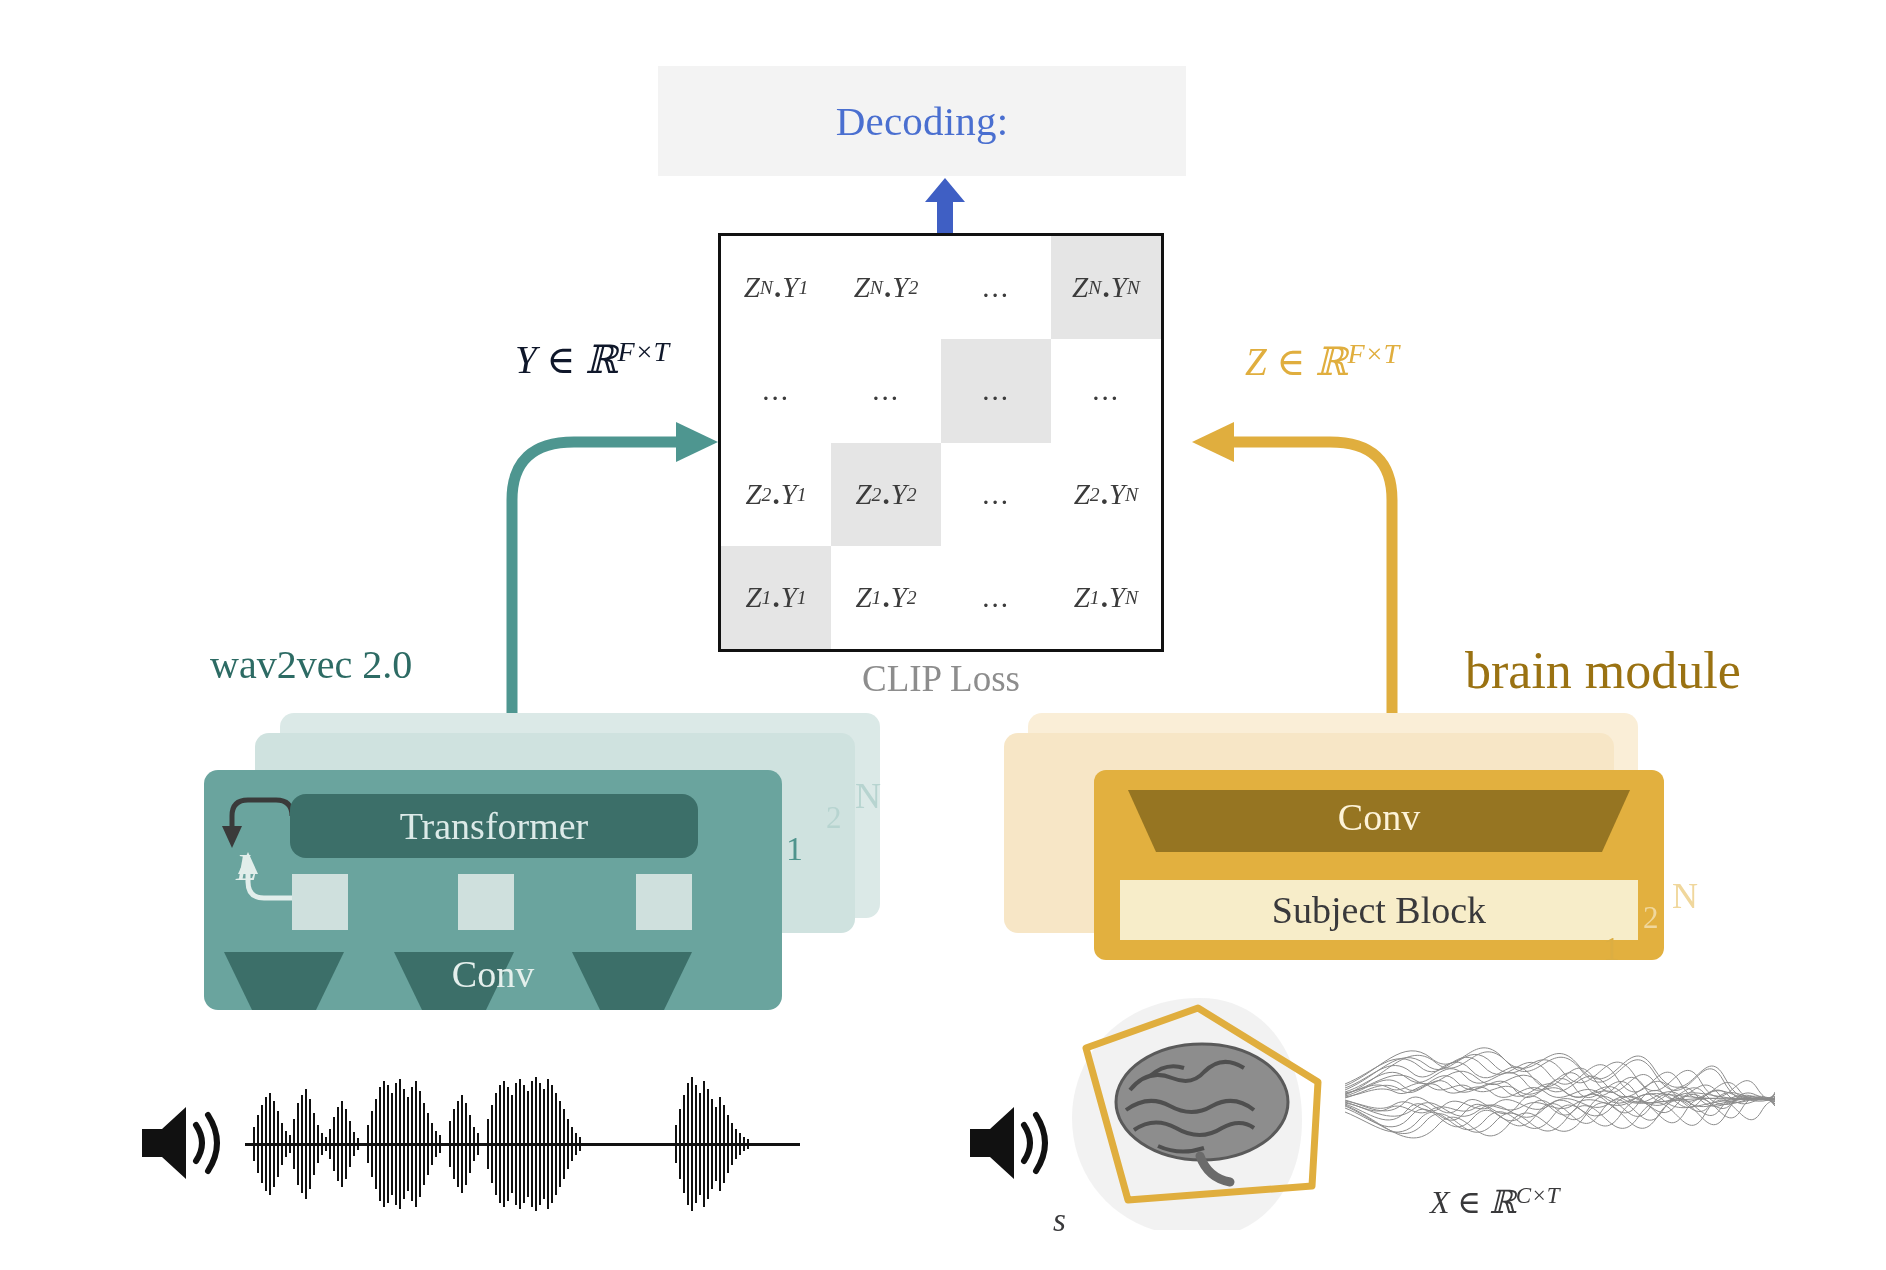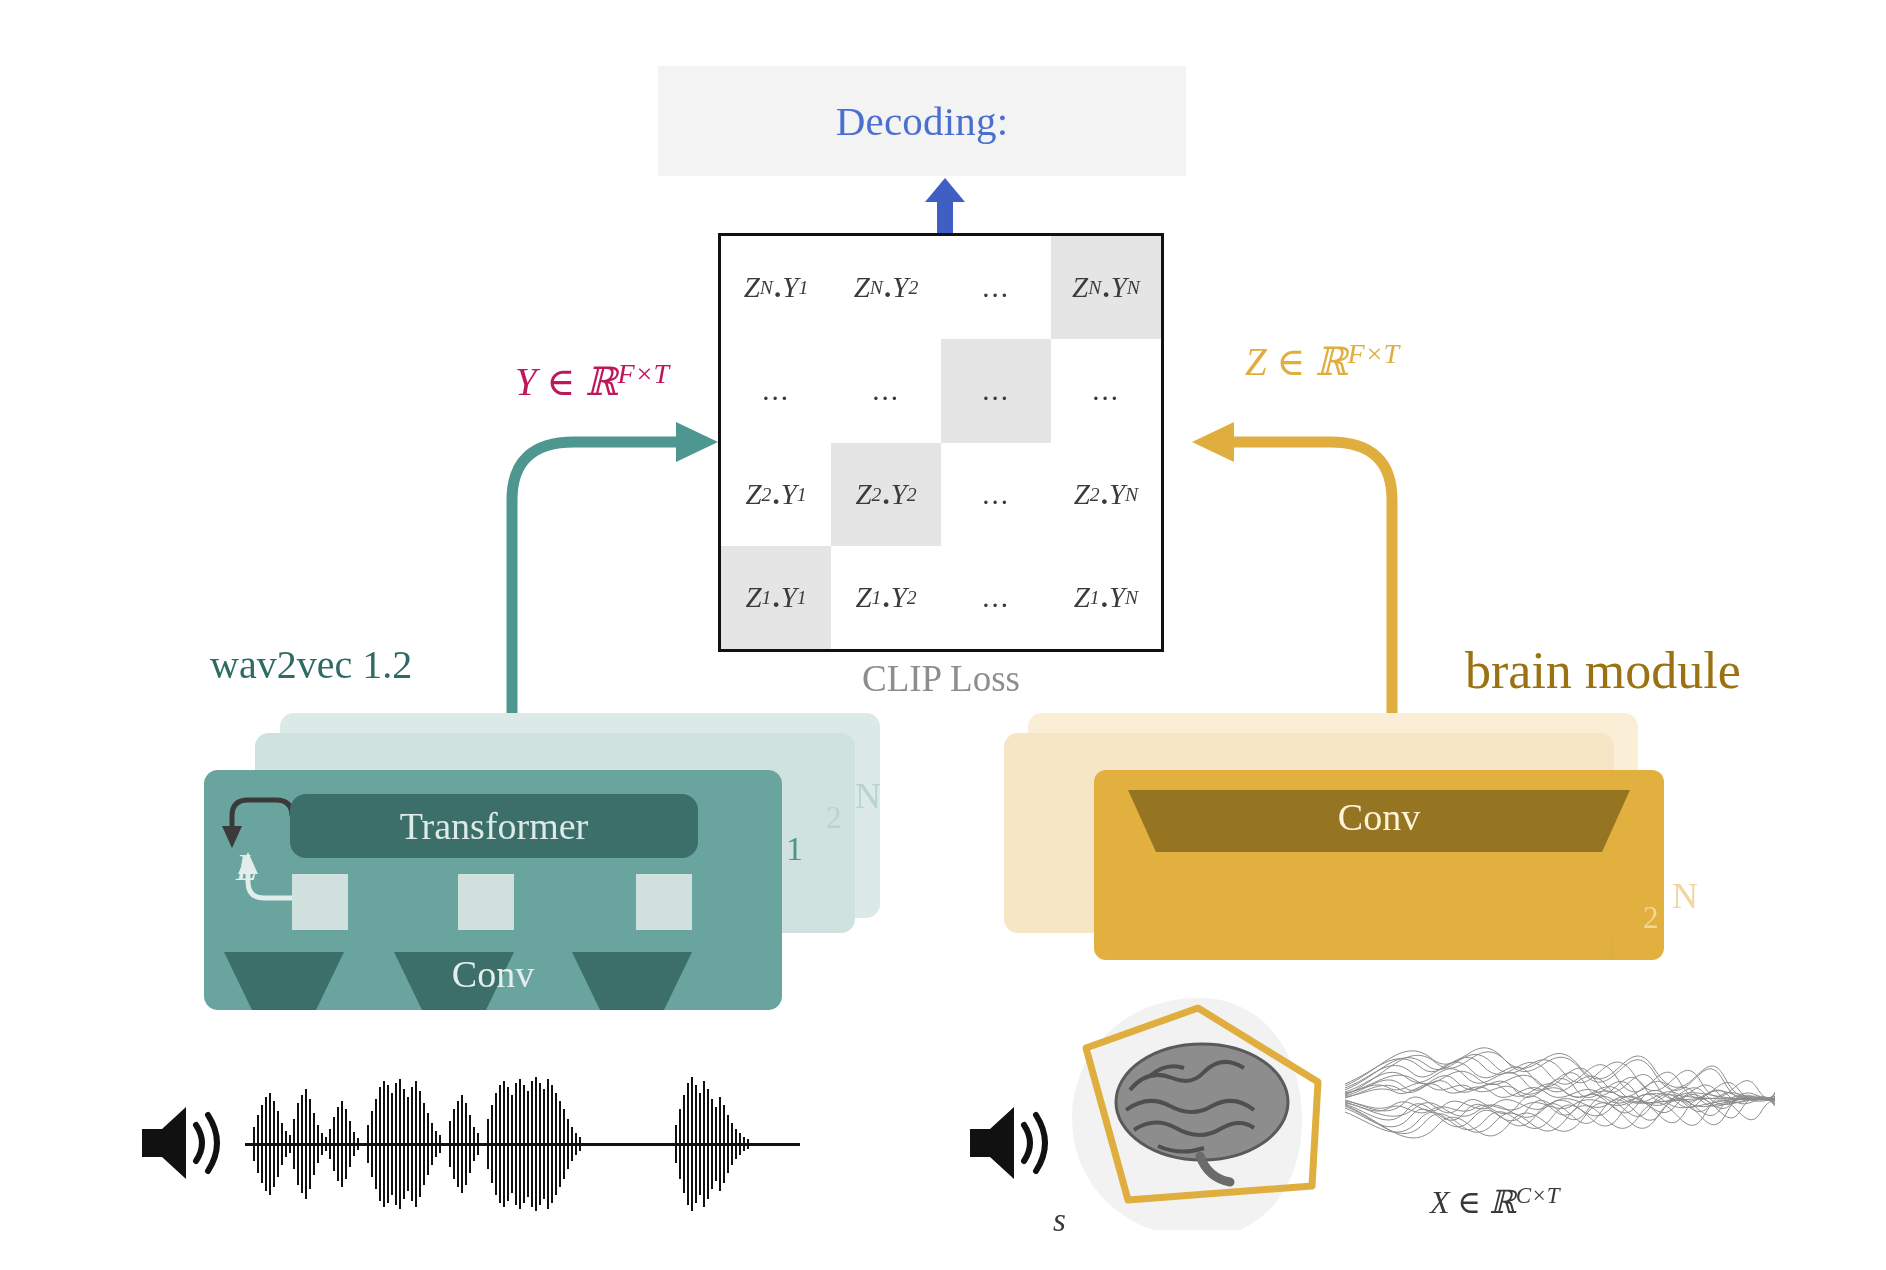--- a/index.html
+++ b/index.html
@@ -48,21 +48,21 @@
   .mdot{font-weight:700;margin:0 1px;}
   .ellipsis{font-size:29px;color:#3b3b3b;letter-spacing:2px;}
 
   #clip-loss-label{
     left:718px;top:657px;width:446px;
     text-align:center;font-size:37px;color:#8d8d8d;
   }
 
   
   #y-annotation{
-    left:515px;top:358px;font-size:39px;color:#be185d;white-space:nowrap;
+    left:515px;top:336px;font-size:39px;color:#0f172a;white-space:nowrap;
   }
   #z-annotation{
     left:1245px;top:338px;font-size:39px;color:#e0ae3e;white-space:nowrap;
   }
   .bbR{font-family:"DejaVu Serif",serif;font-style:italic;}
   .expo{font-size:0.72em;font-style:italic;vertical-align:0.42em;}
 
   
   #wav2vec-title{
     left:210px;top:641px;font-size:40px;color:#2d6b64;white-space:nowrap;
@@ -246,21 +246,21 @@
     <span class="bbR">ℝ</span><span class="expo">F×T</span>
   </div>
 
   <div class="abs" style="left:1180px;top:380px;width:260px;height:420px;">
     <svg width="260" height="420" viewBox="0 0 260 420">
       <path d="M 212,420 L 212,120 Q 212,62 150,62 L 48,62" stroke="#e0ae3e" stroke-width="11" fill="none" stroke-linecap="round"></path>
       <polygon points="12,62 54,42 54,82" fill="#e0ae3e"></polygon>
     </svg>
   </div>
 
-  <div class="abs" id="wav2vec-title">wav2vec 1.2</div>
+  <div class="abs" id="wav2vec-title">wav2vec 2.0</div>
   <div class="abs" id="brain-title">brain module</div>
 
   <div class="card" id="wav-card-3"></div>
   <div class="card" id="wav-card-2"></div>
   <div class="card" id="wav-card-1">
     <svg width="578" height="240" viewBox="0 0 578 240" style="position:absolute;left:0;top:0;">
 
       <polygon points="20,182 140,182 112,240 48,240" fill="#3c6f69"></polygon>
       <polygon points="190,182 310,182 282,240 218,240" fill="#3c6f69"></polygon>
       <polygon points="368,182 488,182 460,240 396,240" fill="#3c6f69"></polygon>
@@ -291,20 +291,23 @@
   <div class="card" id="brain-card-2"></div>
   <div class="card" id="brain-card-1"></div>
 
   <div class="abs" id="conv-trap-right">
     <svg width="502" height="62" viewBox="0 0 502 62">
       <polygon points="0,0 502,0 474,62 28,62" fill="#967522"></polygon>
     </svg>
   </div>
   <div class="abs" id="conv-label-right">Conv</div>
 
+  <div class="abs" id="subject-block">
+    <span>Subject Block</span>
+  </div>
 
   <div class="abs" id="brain-n">N</div>
   <div class="abs" id="brain-2">2</div>
   <div class="abs" id="brain-1">1</div>
 
   <div class="abs" style="left:140px;top:1105px;width:86px;height:76px;">
     <svg width="86" height="76" viewBox="0 0 86 76">
       <polygon points="2,24 22,24 46,2 46,74 22,52 2,52" fill="#111111"></polygon>
       <path d="M 56,20 Q 68,38 56,56" stroke="#111111" stroke-width="6" fill="none" stroke-linecap="round"></path>
       <path d="M 68,10 Q 86,38 68,66" stroke="#111111" stroke-width="6" fill="none" stroke-linecap="round"></path>

